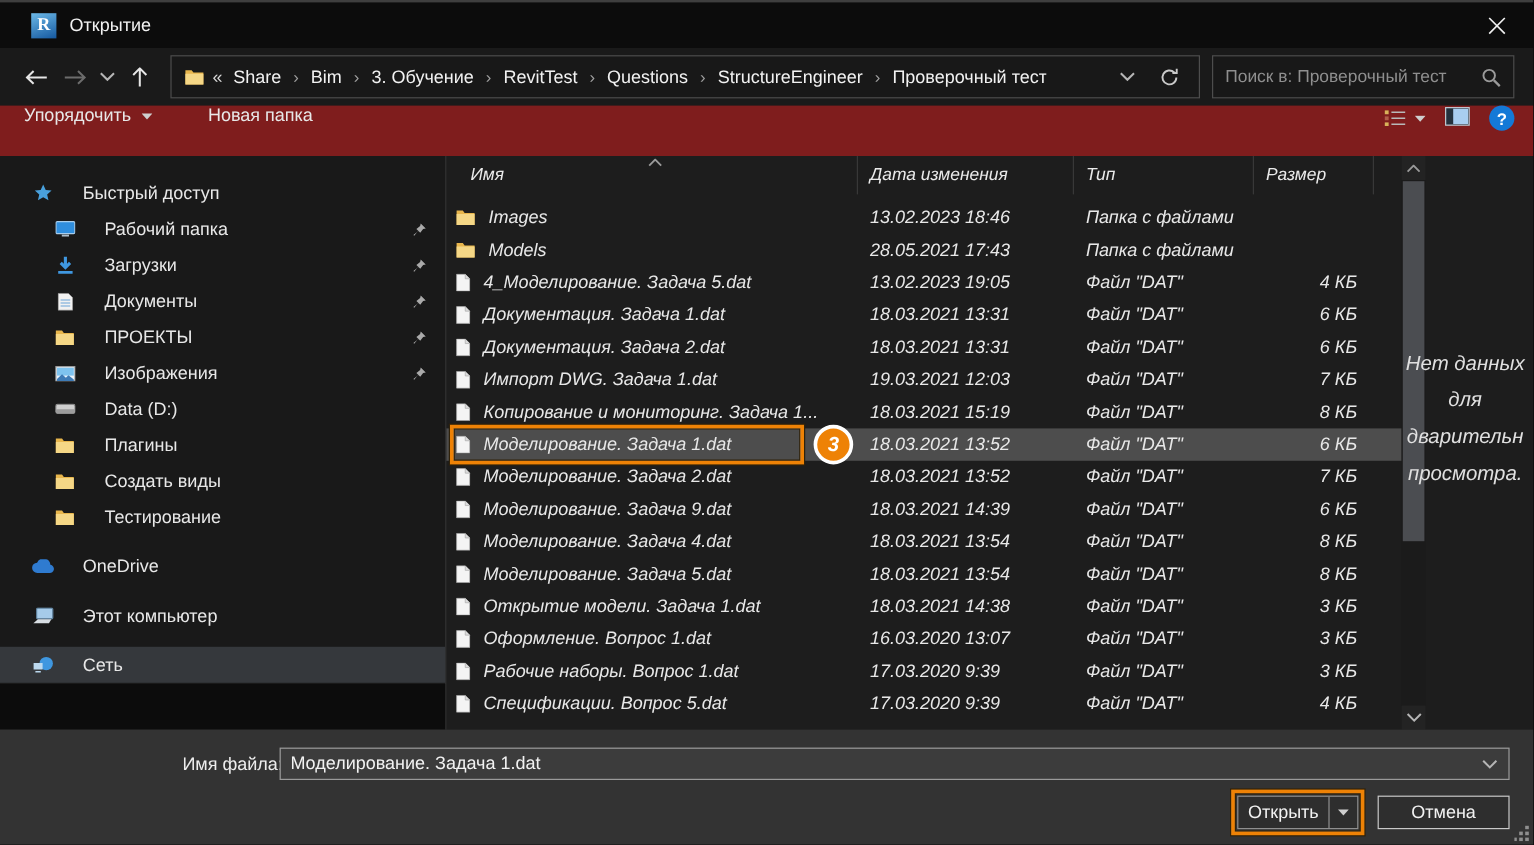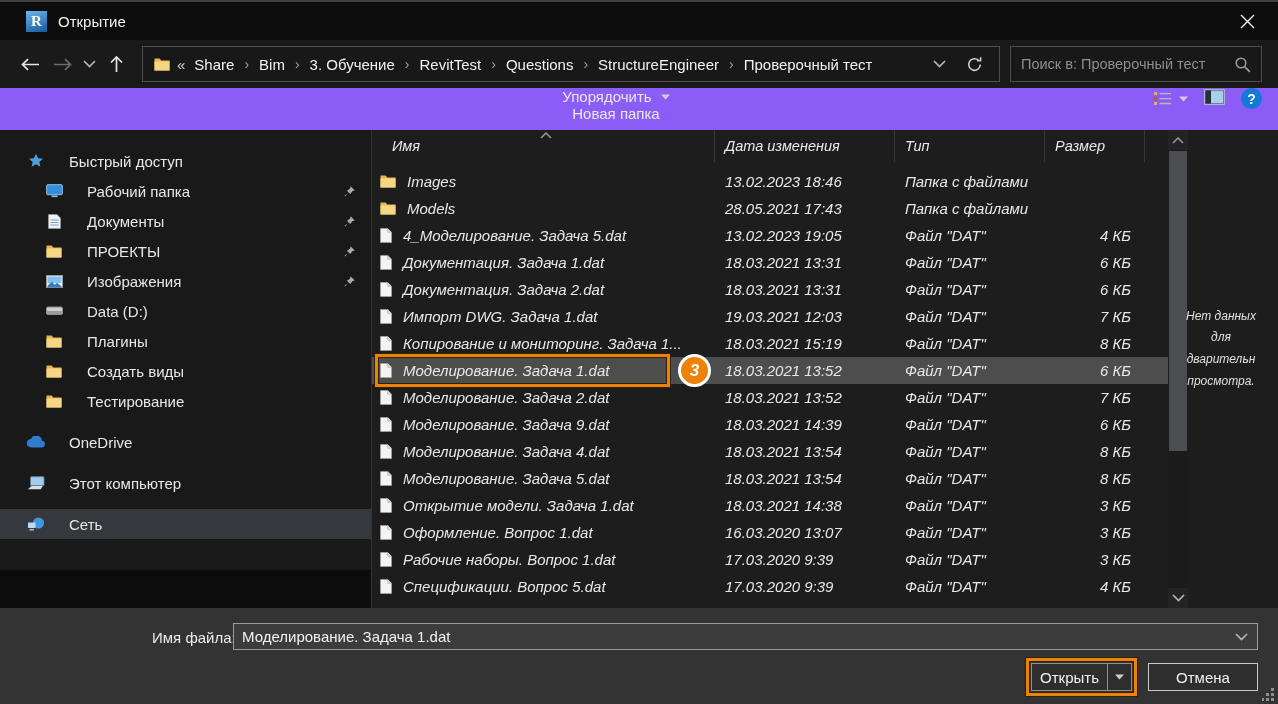--- a/index.html
+++ b/index.html
@@ -29,22 +29,22 @@
   .crumb { color:#f2f2f2; cursor:pointer; white-space:nowrap; }
   .crumb-sep { color:#9f9f9f; margin:0 10px; font-size:14px; }
   .crumb-end { margin-left:auto; display:flex; align-items:center; gap:20px; padding-right:8px; }
   .search-box { width:252px; height:36px; margin-left:10px; border:1px solid #4d4d4d; background:#181818;
                 display:flex; align-items:center; padding:0 10px; flex:none; }
   .search-input { flex:1; background:transparent; border:none; outline:none; color:#cfcfcf;
                   font-size:14.5px; font-family:inherit; min-width:0; }
   .search-input::placeholder { color:#8f8f8f; opacity:1; }
 
   
-  .cmdbar { height:42px; background:#8b5cf6; display:flex; align-items:center; padding:0 20px;
-            position:relative; font-size:15px;flex-direction:column; }
+  .cmdbar { height:42px; background:#7f1d1d; display:flex; align-items:flex-start; padding:0 20px;
+            position:relative; font-size:15px; }
   .cmd-item { display:flex; align-items:center; gap:9px; margin-right:46px; cursor:pointer; }
   .cmd-right { position:absolute; right:16px; display:flex; align-items:center; gap:16px; }
   .help-circle { width:21px; height:21px; border-radius:50%; background:#1479d7; color:#fff;
                  font-size:14px; font-weight:bold; display:flex; align-items:center; justify-content:center; cursor:pointer; }
 
   
   .main { display:flex; height:478px; background:#1d1d1d; position:relative; }
   .sidebar { width:372px; background:#191919; border-right:1px solid #333; position:relative;
              padding-top:16px; flex:none; }
   .sb-item { height:30px; display:flex; align-items:center; padding-left:26px; font-size:15px;
@@ -79,21 +79,21 @@
                 background:#ee8206; border:3px solid #fff; display:flex; align-items:center;
                 justify-content:center; color:#fff; font-weight:bold; font-size:17px; z-index:4; }
 
   .scrollbar { position:absolute; top:0; right:90px; width:20px; height:100%; background:#1b1b1b; }
   .sb-btn { height:20px; display:flex; align-items:center; justify-content:center; background:#232323; cursor:pointer; }
   .sb-btn.down { position:absolute; bottom:0; width:100%; }
   .sb-thumb { position:absolute; top:21px; left:1px; width:18px; height:300px; background:#4b4d51; cursor:pointer; }
 
   .preview { position:absolute; top:0; right:0; width:114px; height:100%; display:flex;
              flex-direction:column; align-items:center; justify-content:center; text-align:center;
-             font-size:12px; line-height:1.8; color:#e0e0e0; padding-bottom:40px; overflow:hidden; }
+             font-size:17px; line-height:1.8; color:#e0e0e0; padding-bottom:40px; overflow:hidden; }
   .pv-line { white-space:nowrap; }
 
   
   .footer { height:96px; background:#333333; position:relative; }
   .fn-label { position:absolute; left:152px; top:21px; font-size:15px; color:#ededed; }
   .fn-input-wrap { position:absolute; left:233px; right:20px; top:15px; height:27px;
                    border:1px solid #9a9a9a; background:#3c3c3c; display:flex; align-items:center; }
   .fn-input { flex:1; background:transparent; border:none; outline:none; color:#f2f2f2;
               font-size:15px; padding-left:8px; font-family:inherit; }
   .fn-chevron { padding:0 9px; cursor:pointer; display:flex; }
@@ -264,20 +264,34 @@
             </span>
             <span class="sb-label">Рабочий папка</span>
             <span class="sb-pin" style="display: inline-flex;">
               <svg width="13" height="13" viewBox="0 0 13 13">
                 <path d="M7.6 1.2l4.2 4.2-2.2.5L7.2 9 5.5 7.3 2.2 11.5l-.7-.7L5.7 7.5 4 5.8l3.1-2.4z" fill="#aaa"></path>
               </svg>
             </span>
           </div>
           <div class="sb-item child">
             <span class="sb-icon" style="display: inline-flex;">
+              <svg width="15" height="16" viewBox="0 0 15 16">
+                <path d="M7.5 1v8.2M3.6 6l3.9 3.9L11.4 6" stroke="#3f97e0" stroke-width="2.6" fill="none"></path>
+                <path d="M1.5 14h12" stroke="#3f97e0" stroke-width="2.2"></path>
+              </svg>
+            </span>
+            <span class="sb-label">Загрузки</span>
+            <span class="sb-pin" style="display: inline-flex;">
+              <svg width="13" height="13" viewBox="0 0 13 13">
+                <path d="M7.6 1.2l4.2 4.2-2.2.5L7.2 9 5.5 7.3 2.2 11.5l-.7-.7L5.7 7.5 4 5.8l3.1-2.4z" fill="#aaa"></path>
+              </svg>
+            </span>
+          </div>
+          <div class="sb-item child">
+            <span class="sb-icon" style="display: inline-flex;">
               <svg width="13" height="15" viewBox="0 0 13 15">
                 <path d="M.5.5h8.5l3.5 3.5v10.5H.5z" fill="#f1f1f1" stroke="#9a9a9a" stroke-width=".6"></path>
                 <path d="M2.5 6h8M2.5 8.5h8M2.5 11h8" stroke="#6aa3d8" stroke-width="1"></path>
               </svg>
             </span>
             <span class="sb-label">Документы</span>
             <span class="sb-pin" style="display: inline-flex;">
               <svg width="13" height="13" viewBox="0 0 13 13">
                 <path d="M7.6 1.2l4.2 4.2-2.2.5L7.2 9 5.5 7.3 2.2 11.5l-.7-.7L5.7 7.5 4 5.8l3.1-2.4z" fill="#aaa"></path>
               </svg>

